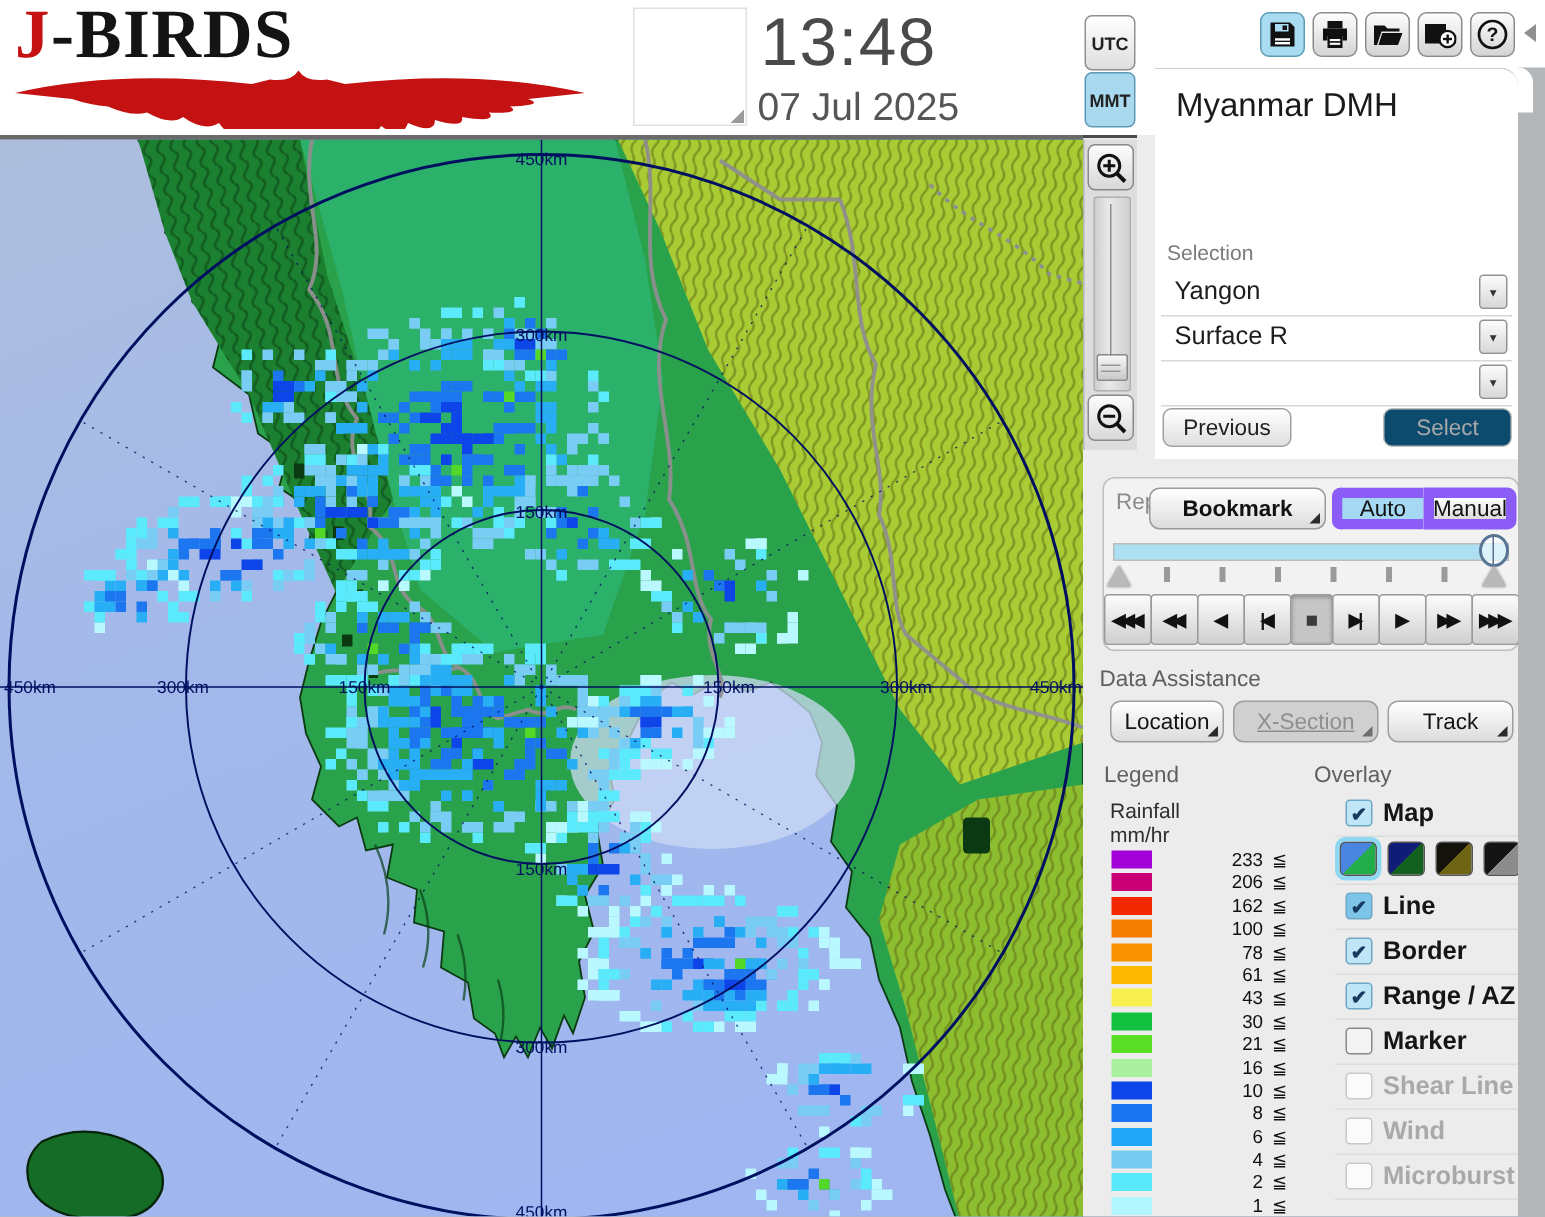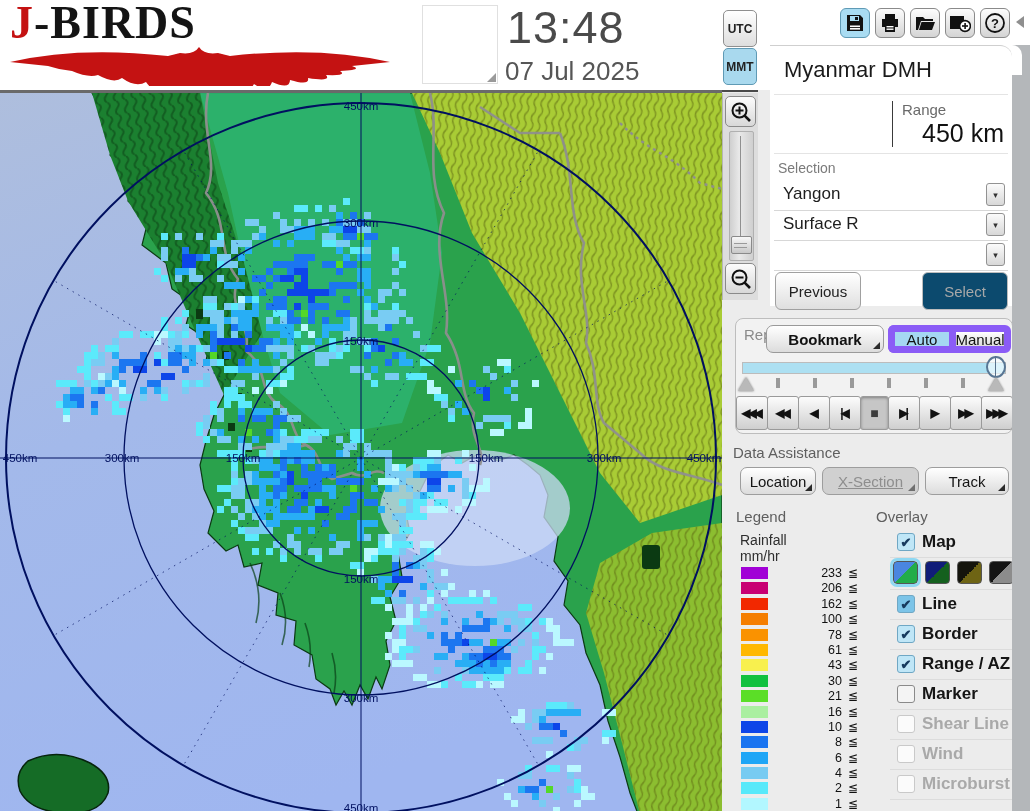--- a/index.html
+++ b/index.html
@@ -45,21 +45,21 @@
   #station-name{position:absolute;left:14px;top:11px;font-size:22px;color:#1a1a1a;}
   #range-box{position:absolute;left:4px;top:48px;width:234px;height:58px;border-top:1px solid #e4e4e4;border-bottom:1px solid #e4e4e4;}
   #range-divider{position:absolute;left:118px;top:6px;width:1px;height:46px;background:#3a3a3a;}
   #range-label{position:absolute;left:128px;top:6px;font-size:15px;color:#6a6a6a;}
   #range-value{position:absolute;right:4px;top:24px;font-size:25px;color:#111;}
   #selection-label{position:absolute;left:8px;top:114px;font-size:14px;color:#7a7a7a;}
   .selrow{position:absolute;left:4px;width:234px;height:30px;border-bottom:1px solid #d7d7d7;}
   .selrow .val{position:absolute;left:9px;top:4px;font-size:17px;color:#1d1d1d;}
   .droparrow{position:absolute;right:3px;top:3px;width:19px;height:23px;border:1px solid #929292;border-radius:3px;
              background:linear-gradient(#fbfbfb,#d8d8d8);font-size:9px;color:#333;display:flex;align-items:center;justify-content:center;box-sizing:border-box;}
-  .pushbtn{position:absolute;height:38px;border:1px solid #a0a0a0;border-radius:6px;background:linear-gradient(#ffffff,#dfdfdf);
+  .pushbtn{position:absolute;height:26px;border:1px solid #a0a0a0;border-radius:6px;background:linear-gradient(#ffffff,#dfdfdf);
            font-size:15px;color:#222;display:flex;align-items:center;justify-content:center;box-sizing:border-box;}
   .pushbtn.disabled{background:#0c4a6e;color:#a8a8a8;border-color:#bdbdbd;}
   #btn-previous{left:5px;top:226px;width:86px;}
   #btn-select{left:152px;top:226px;width:86px;}
   
   #replaybox{position:absolute;left:735px;top:318px;width:276px;height:114px;border:1px solid #bdbdbd;border-radius:8px;background:#f2f2f2;}
   #replay-label{position:absolute;left:8px;top:7px;font-size:15px;color:#8a8a8a;}
   #btn-bookmark{position:absolute;left:30px;top:6px;width:118px;height:28px;border:1px solid #9a9a9a;border-radius:7px;
       background:linear-gradient(#ffffff,#dcdcdc);font-size:15px;font-weight:bold;color:#111;display:flex;align-items:center;justify-content:center;box-sizing:border-box;}
   #seg-auto,#seg-manual{position:absolute;top:6px;height:28px;width:61px;border:7px solid #8b5cf6;font-size:15px;color:#111;
@@ -1535,25 +1535,20 @@
           <line x1="6.5" y1="10.5" x2="14.5" y2="10.5" stroke="#111" stroke-width="2"></line>
         </svg>
     </div>
   </div>
 
   <div id="panelbg-upper"></div>
   <div id="rightpanel"></div>
 
   <div id="station-card">
     <div id="station-name">Myanmar DMH</div>
-    <div id="range-box">
-      <div id="range-divider"></div>
-      <div id="range-label">Range</div>
-      <div id="range-value">450 km</div>
-    </div>
     <div id="selection-label">Selection</div>
     <div class="selrow" style="top:134px">
       <div class="val">Yangon</div>
       <div class="droparrow">▾</div>
     </div>
     <div class="selrow" style="top:164px">
       <div class="val">Surface R</div>
       <div class="droparrow">▾</div>
     </div>
     <div class="selrow" style="top:194px">

